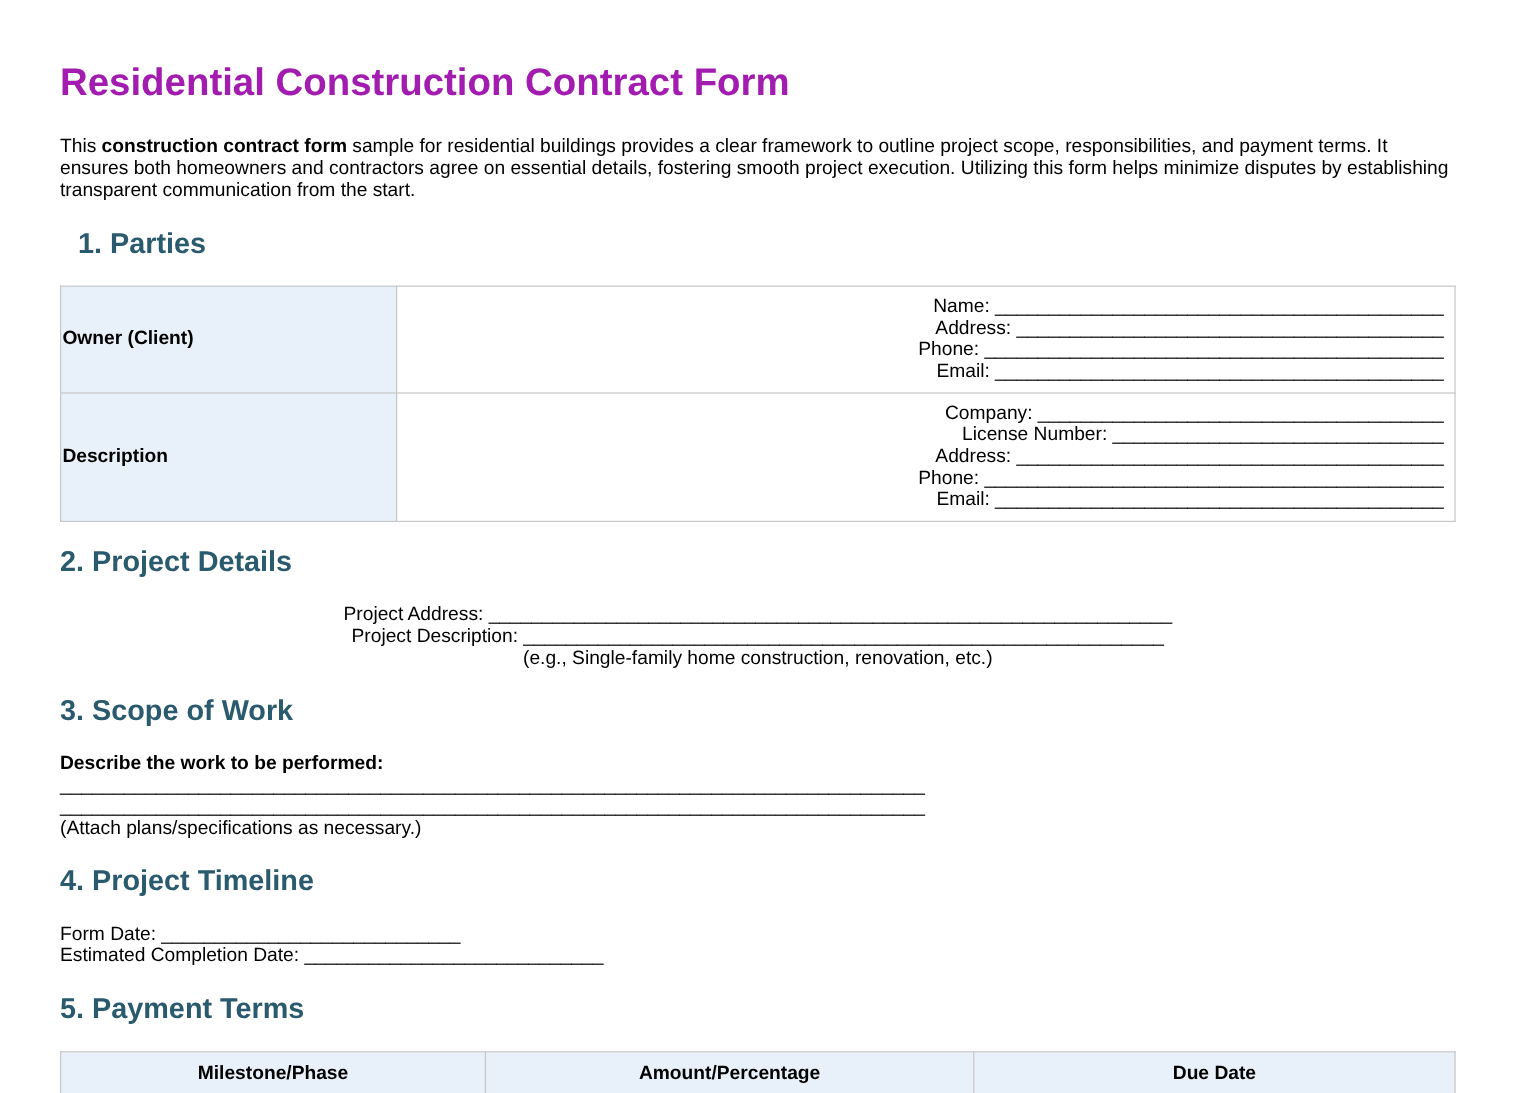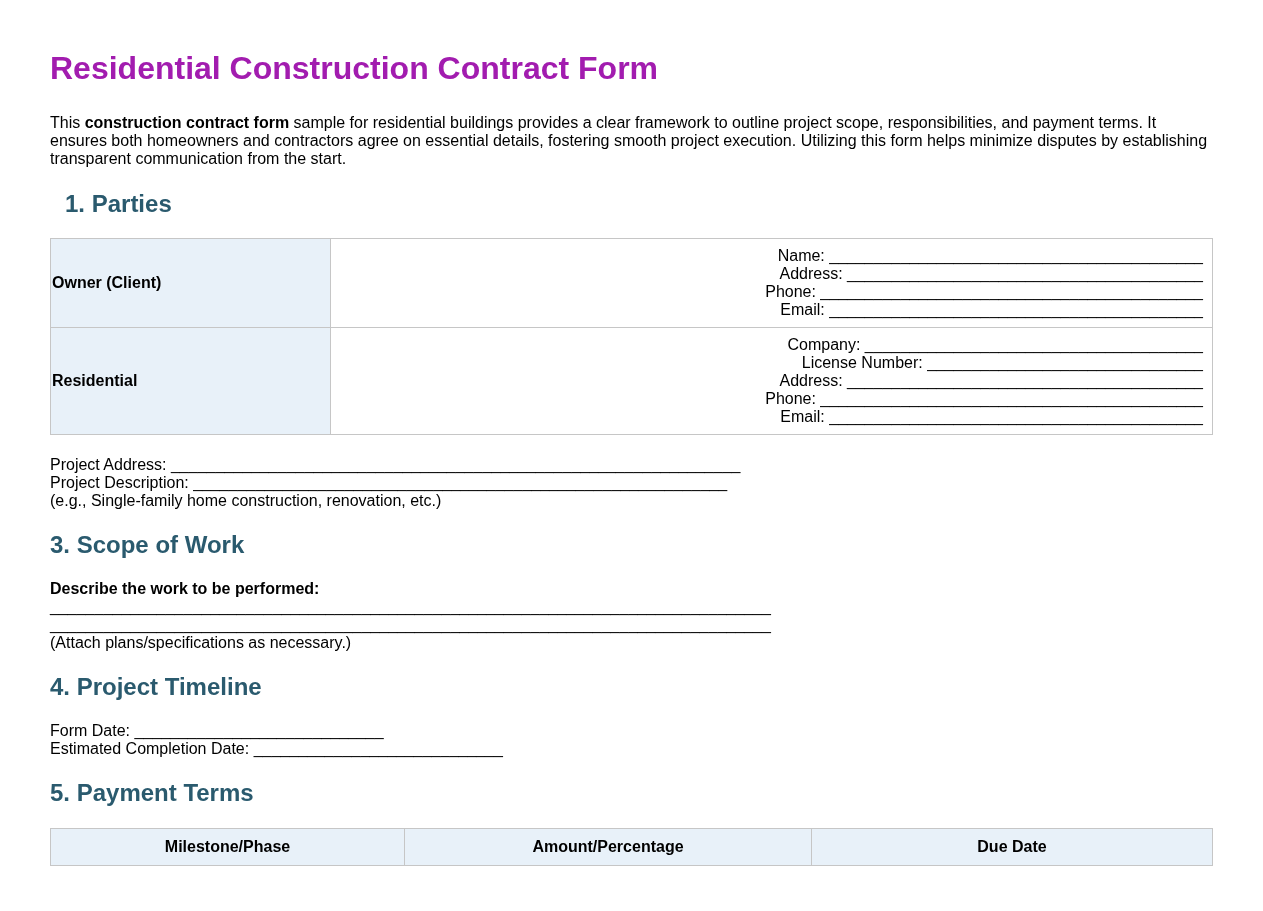--- a/index.html
+++ b/index.html
@@ -31,21 +31,21 @@
     .tbl td, .tbl th { border: 1px solid #c6c6c6; text-align: right; }
     .tbl .label-cell {
       background: #e8f1f9; font-weight: bold; text-align: left;
       width: 277px;
     }
     .tbl .field-cell { padding: 6px 9px 6px 9px; line-height: 18px; }
     .field-line { display: block; white-space: pre; }
     .lines { line-height: 18px; }
     .lines .field-line { white-space: pre; }
     .h2-details { margin-top: 20px; }
-    .block-details { margin-top: 21px; }
+    .block-details { margin-top: 21px; text-align: center; }
     .h2-scope { margin-top: 21px; }
     .scope-label { margin-top: 21px; font-weight: bold; line-height: 18px; }
     .scope-lines { margin-top: 0; line-height: 18px; }
     .h2-timeline { margin-top: 21px; }
     .block-timeline { margin-top: 21px; }
     .h2-payment { margin-top: 21px; }
     .pay-tbl { margin-top: 21px; }
     .pay-tbl th {
       background: #e8f1f9; font-weight: bold; height: 34px; text-align: center;
     }
@@ -67,32 +67,33 @@
         <tr style="height:89px;">
       <td class="label-cell">Owner (Client)</td>
       <td class="field-cell">
         <span class="field-line">Name: __________________________________________</span>
         <span class="field-line">Address: ________________________________________</span>
         <span class="field-line">Phone: ___________________________________________</span>
         <span class="field-line">Email: __________________________________________</span>
       </td>
     </tr>
     <tr style="height:107px;">
-      <td class="label-cell">Residential</td>
+      <td class="label-cell">Description</td>
       <td class="field-cell">
         <span class="field-line">Company: ______________________________________</span>
         <span class="field-line">License Number: _______________________________</span>
         <span class="field-line">Address: ________________________________________</span>
         <span class="field-line">Phone: ___________________________________________</span>
         <span class="field-line">Email: __________________________________________</span>
       </td>
     </tr>
   </tbody>
     </table>
 
+  <h2 class="h2-details">2. Project Details</h2>
   <div class="lines block-details">
     <span class="field-line">Project Address: ________________________________________________________________</span>
     <span class="field-line">Project Description: ____________________________________________________________</span>
     <span class="field-line">(e.g., Single-family home construction, renovation, etc.)</span>
   </div>
 
   <h2 class="h2-scope">3. Scope of Work</h2>
   <div class="scope-label">Describe the work to be performed:</div>
   <div class="lines scope-lines">
     <span class="field-line">_________________________________________________________________________________</span>

